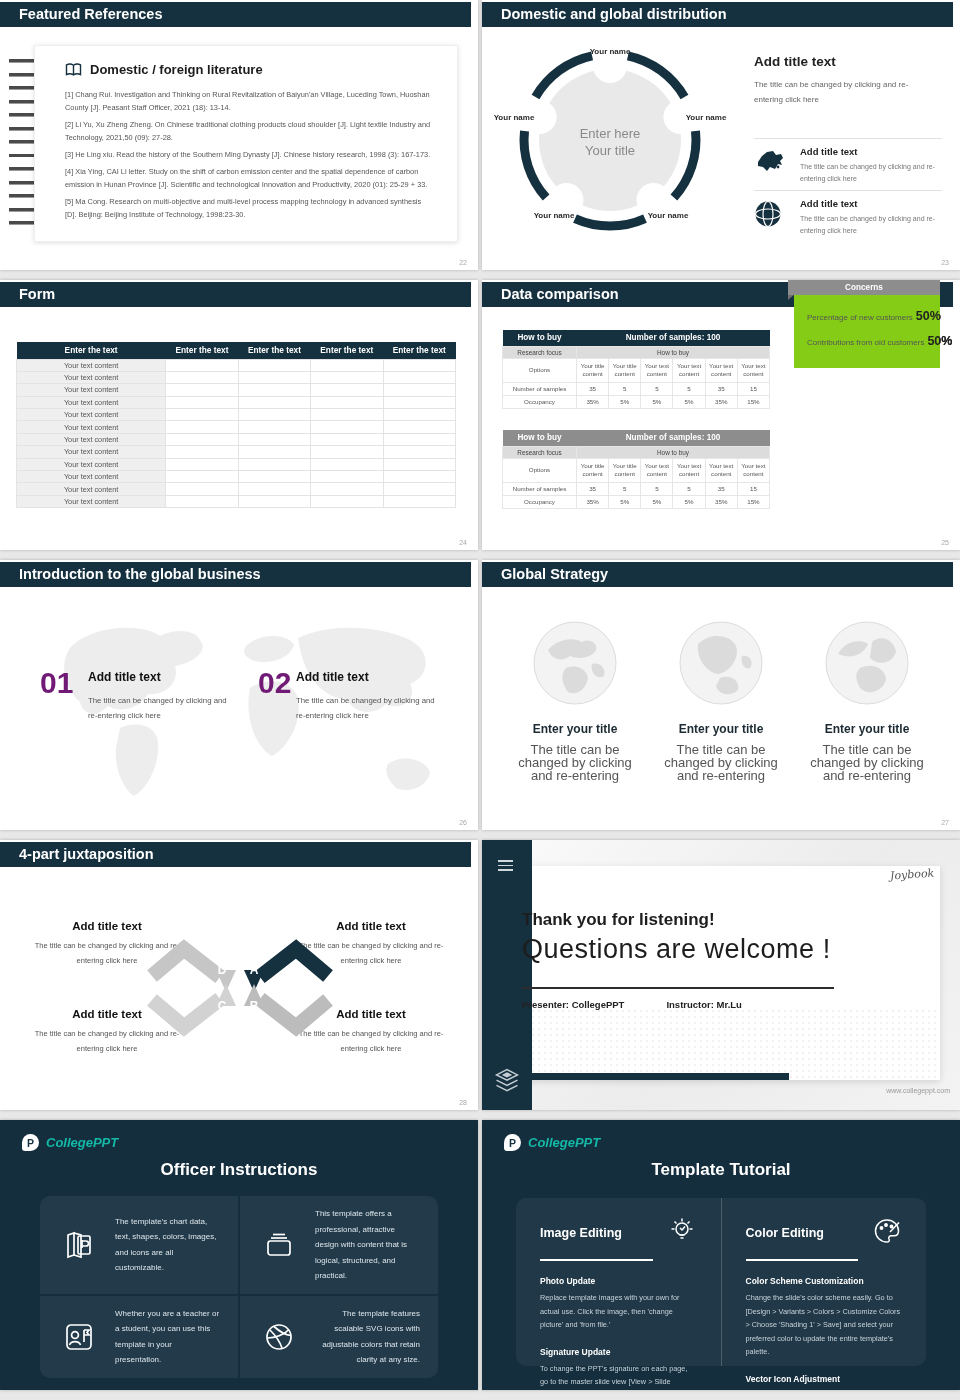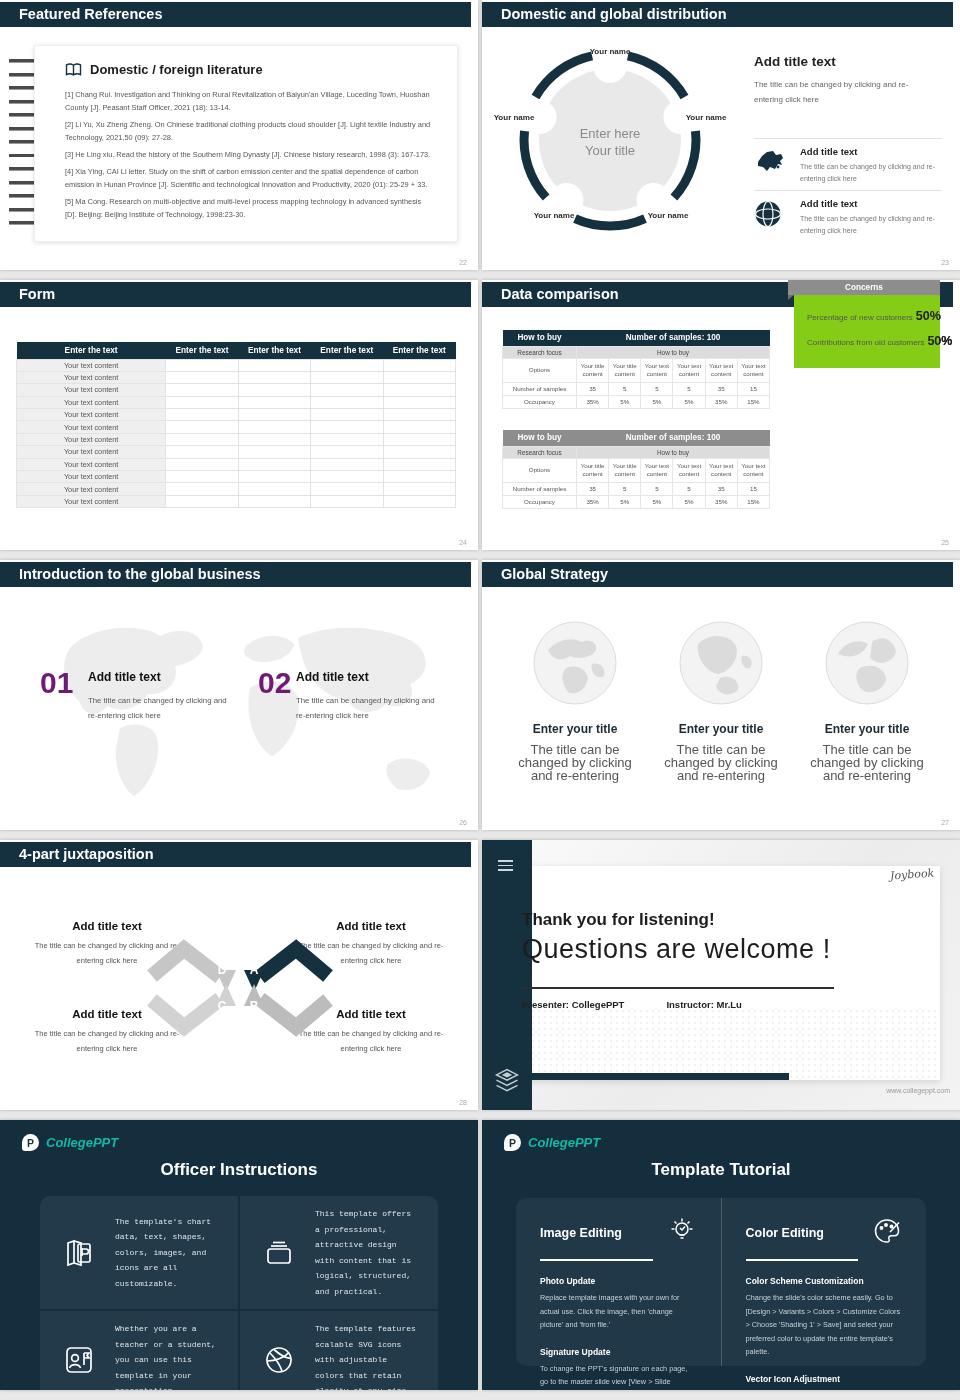--- a/index.html
+++ b/index.html
@@ -92,23 +92,23 @@
   .tk-url { position:absolute; right:10px; top:247px; font-size:7px; color:#999; }
 
   
   .brand { position:absolute; left:22px; top:14px; display:flex; align-items:center; gap:7px; }
   .brand-badge { width:17px; height:17px; background:#fff; border-radius:50% 50% 50% 3px; color:#15303f; font-weight:bold; font-size:10.5px; display:flex; align-items:center; justify-content:center; }
   .brand-name { color:#14b8a6; font-weight:bold; font-style:italic; font-size:13px; }
   .dk-title { position:absolute; left:0; right:0; top:40px; text-align:center; color:#fff; font-size:17px; font-weight:bold; }
   .ins-grid { position:absolute; left:40px; right:40px; top:76px; bottom:32px; display:grid; grid-template-columns:1fr 1fr; grid-template-rows:1fr 1fr; gap:2px; }
   .ins-card { display:flex; align-items:center; gap:15px; padding:10px 18px; background:rgba(255,255,255,.06); }
   .ins-card:nth-child(1){ border-radius:10px 0 0 0; } .ins-card:nth-child(2){ border-radius:0 10px 0 0; }
-  .ins-card:nth-child(3){ border-radius:0 0 0 10px; } .ins-card:nth-child(4){ border-radius:0 0 10px 0; }
+  .ins-card:nth-child(3){ border-radius:0 0 0 10px; } .ins-card:nth-child(4){ border-radius:0 0 10px 0;text-align:right; }
   .ins-icon { flex:0 0 42px; display:flex; justify-content:center; }
-  .ins-text { font-size:8px; color:#dde6ec; line-height:15.5px;font-family:Liberation Mono, monospace; }
+  .ins-text { font-size:8px; color:#dde6ec; line-height:15.5px; }
   .tut-panel { position:absolute; left:34px; right:34px; top:78px; bottom:24px; background:rgba(255,255,255,.05); border-radius:10px; display:flex; }
   .tut-col { flex:1; padding:18px 24px 0; }
   .tut-col + .tut-col { border-left:1px solid rgba(255,255,255,.2); }
   .tut-head { display:flex; justify-content:space-between; align-items:center; }
   .tut-head-title { color:#fff; font-weight:bold; font-size:12.5px; }
   .tut-underline { height:2px; background:#fff; width:72%; margin-top:9px; }
   .tut-sec-h { color:#fff; font-weight:bold; font-size:8.5px; margin-top:15px; }
   .tut-sec-p { color:#c7d3da; font-size:7.3px; line-height:13.5px; margin-top:5px; }
 </style>
 </head>

